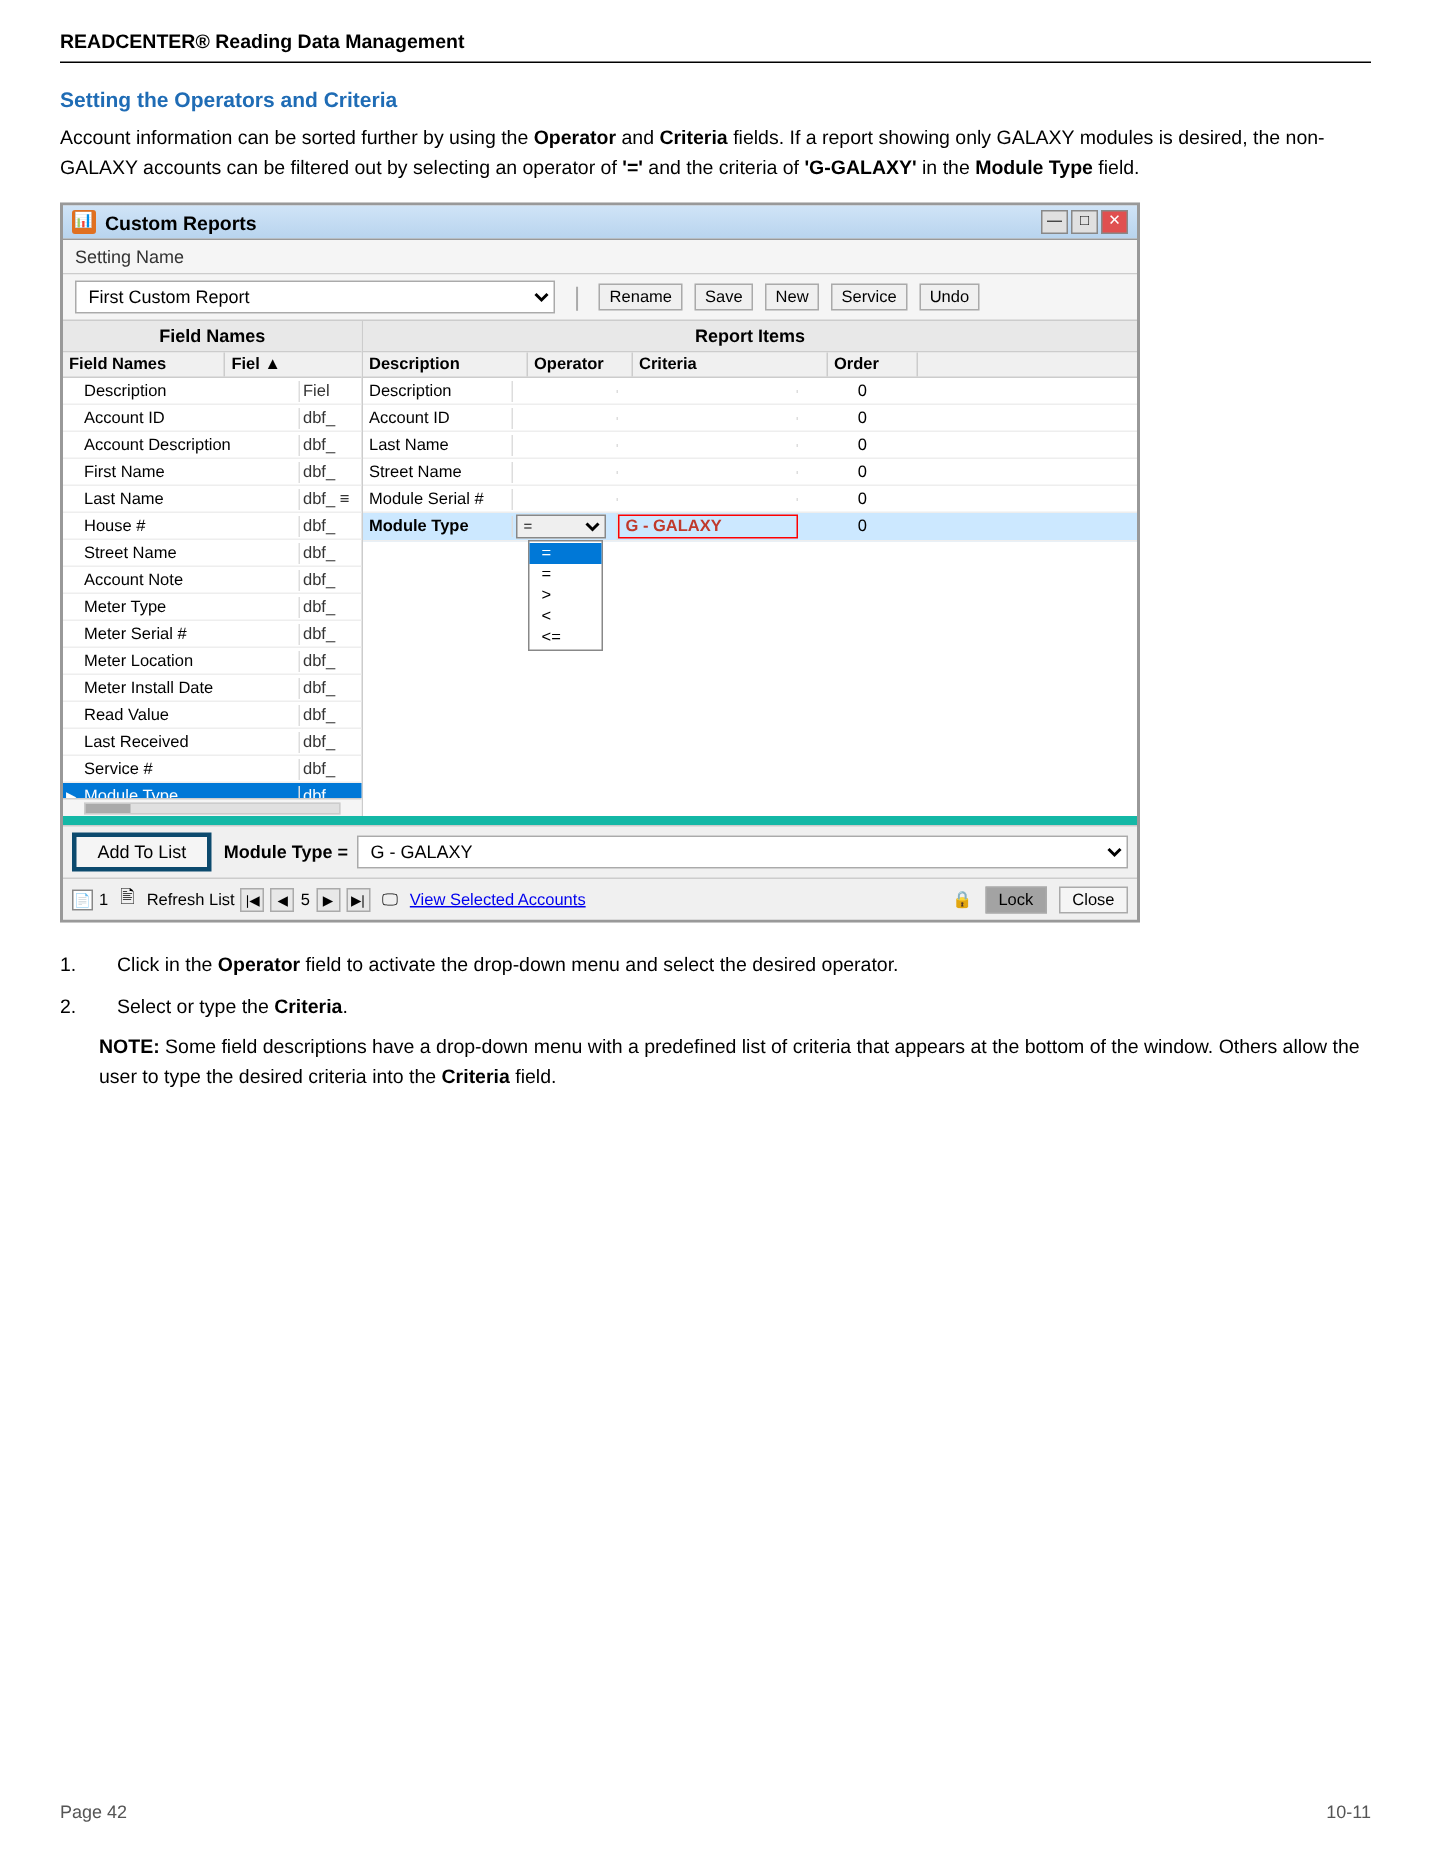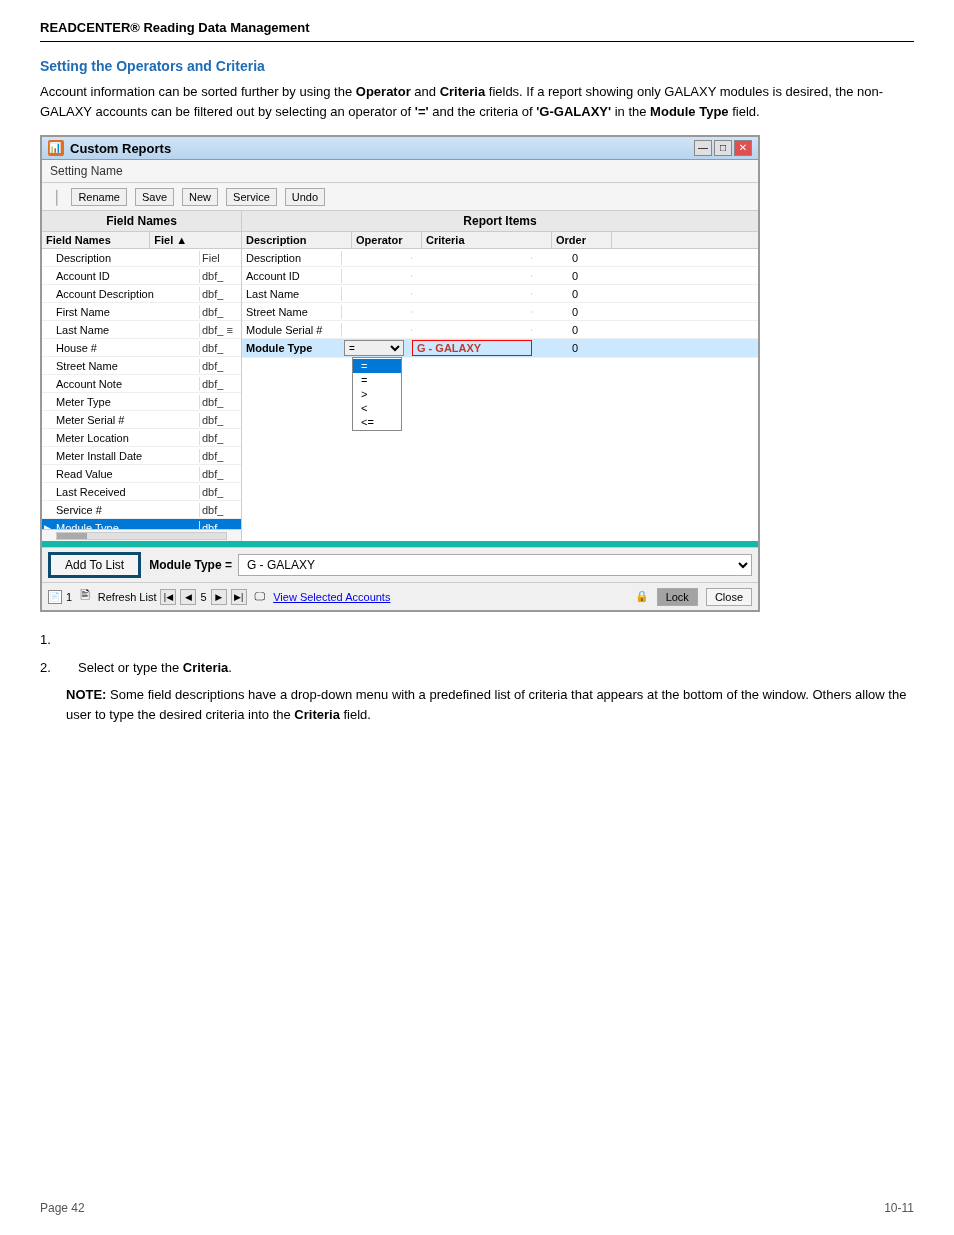--- a/index.html
+++ b/index.html
@@ -439,20 +439,23 @@
       <div class="win-btn">□</div>
       <div class="win-btn close">✕</div>
     </div>
   </div>
 
   <div class="window-toolbar">
     <span class="setting-label">Setting Name</span>
     <br>
   </div>
   <div style="background:#f5f5f5; border-bottom:1px solid #ccc; padding:4px 8px; display:flex; align-items:center; gap:8px;">
+    <select class="dropdown-select">
+      <option>First Custom Report</option>
+    </select>
     <span style="color:#aaa; font-size:16px;">❘</span>
     <button class="toolbar-btn">Rename</button>
     <button class="toolbar-btn">Save</button>
     <button class="toolbar-btn">New</button>
     <button class="toolbar-btn">Service</button>
     <button class="toolbar-btn">Undo</button>
   </div>
 
   <div class="panels">
 
@@ -657,20 +660,21 @@
     <button class="close-btn">
       <span>Close</span>
     </button>
   </div>
 
 </div>
 
 <div class="steps">
   <div class="step">
     <span class="step-num">1.</span>
+    <span>Click in the <b>Operator</b> field to activate the drop-down menu and select the desired operator.</span>
   </div>
   <div class="step">
     <span class="step-num">2.</span>
     <span>Select or type the <b>Criteria</b>.</span>
   </div>
   <div class="note-box">
     <b>NOTE:</b> Some field descriptions have a drop-down menu with a predefined list of criteria that appears at the bottom of the window. Others allow the user to type the desired criteria into the <b>Criteria</b> field.
   </div>
 </div>
 

